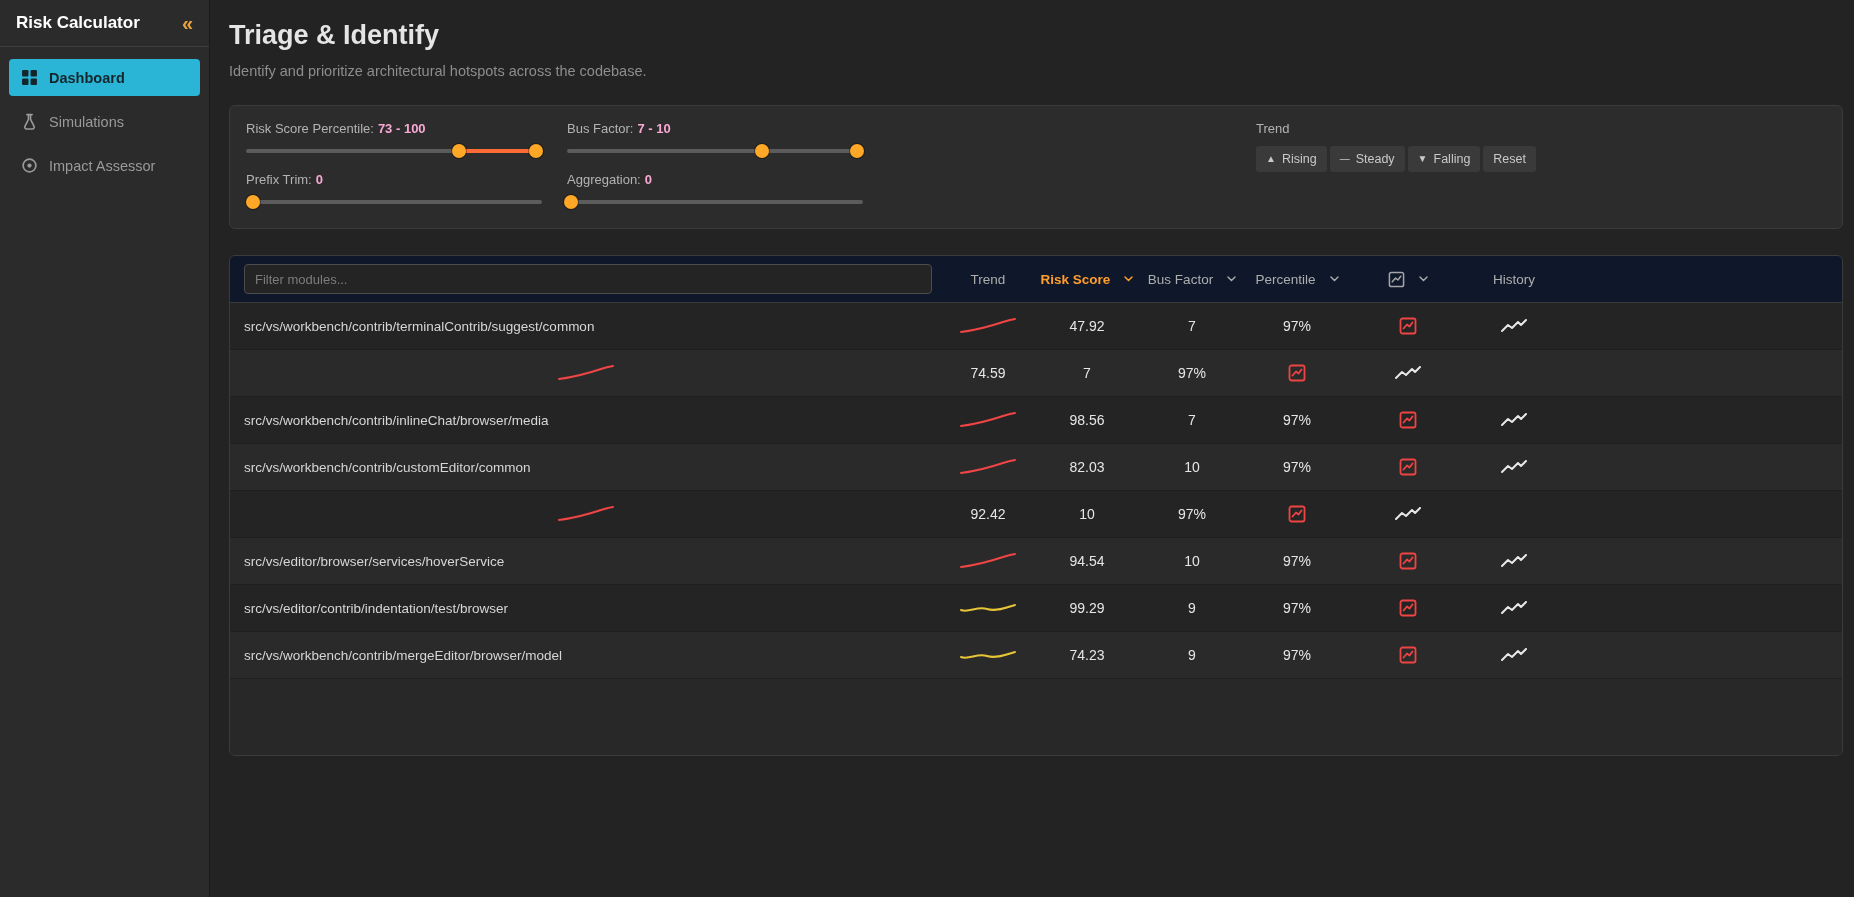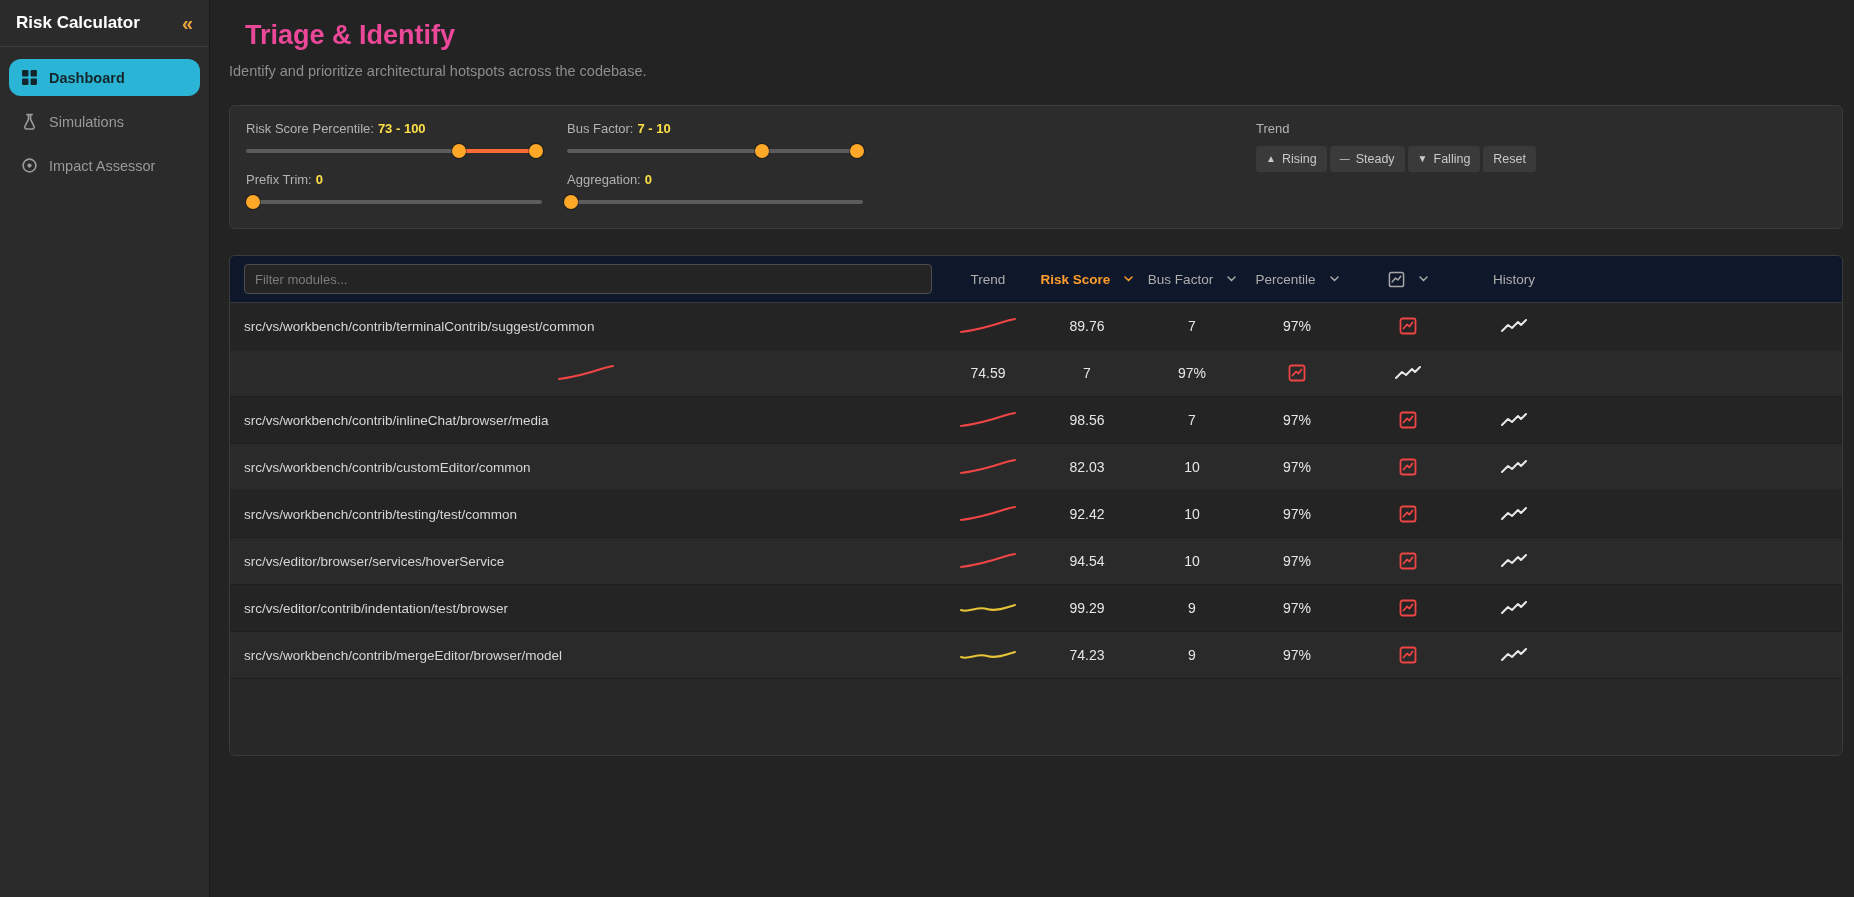--- a/index.html
+++ b/index.html
@@ -22,45 +22,45 @@
     padding: 13px 16px 13px 16px; border-bottom: 1px solid #3d3d3d;
   }
   .sidebar-title { font-size: 17px; font-weight: bold; color: #ffffff; }
   .collapse-icon {
     color: var(--collapse-chevron-gold, #e8a33d); font-size: 20px; font-weight: bold;
     cursor: pointer; line-height: 1;
   }
   .sidebar-nav { padding: 12px 9px; display: flex; flex-direction: column; gap: 7px; }
   .nav-item {
     display: flex; align-items: center; gap: 11px;
-    padding: 10px 12px; border-radius: 12px;
+    padding: 10px 12px; border-radius: 4px;
     color: #9a9a9a; font-size: 14.5px; cursor: pointer;
   }
   .nav-item svg { flex-shrink: 0; }
   .nav-item.active {
     background: var(--accent-teal, #2ab5d6);
     color: #14262b; font-weight: bold;
   }
 
   
   .main { flex: 1; padding: 12px 11px 0 19px; min-width: 0; }
-  .page-title { font-size: 27px; font-weight: bold; color: #ec4899; margin: 8px 16px 12px; }
+  .page-title { font-size: 27px; font-weight: bold; color: #e5e5e5; margin: 8px 0 12px; }
   .page-subtitle { color: #8d8d8d; font-size: 14.5px; margin-bottom: 26px; }
 
   
   .filters-card {
     background: #2c2c2c; border: 1px solid #3b3b3b; border-radius: 6px;
     padding: 15px 16px 24px; display: flex; align-items: flex-start;
   }
   .sliders-grid {
     display: grid; grid-template-columns: 296px 296px;
     column-gap: 25px; row-gap: 19px;
   }
   .slider-label { font-size: 13px; color: #b3b3b3; margin-bottom: 13px; white-space: nowrap; }
-  .slider-value { color: #fde047; font-weight: bold; margin-left: 4px; }
+  .slider-value { color: #f9a8d4; font-weight: bold; margin-left: 4px; }
   .slider-track {
     position: relative; height: 4px; background: #5c5c5c; border-radius: 2px; cursor: pointer;
   }
   .track-fill {
     position: absolute; top: 0; bottom: 0;
     background: var(--slider-fill, #ff6b35); border-radius: 2px;
   }
   .slider-handle {
     position: absolute; top: 50%; width: 14px; height: 14px; border-radius: 50%;
     background: var(--accent-orange, #ffa726);
@@ -266,21 +266,21 @@
       </div>
 
       <div id="table-rows">
           <div class="grid-row trow">
             <div class="cell module">src/vs/workbench/contrib/terminalContrib/suggest/common</div>
             <div class="cell center">
               <svg width="58" height="18" viewBox="0 0 58 18">
                 <path d="M2 15 C 18 13, 32 9, 44 5 C 50 3, 53 2.5, 56 2" fill="none" stroke="#ef4545" stroke-width="2" stroke-linecap="round"></path>
               </svg>
             </div>
-            <div class="cell num">89.76</div>
+            <div class="cell num">47.92</div>
             <div class="cell num">7</div>
             <div class="cell num">97%</div>
             <div class="cell center">
               <svg width="18" height="18" viewBox="0 0 18 18" style="cursor: pointer;">
                 <rect x="1.5" y="1.5" width="15" height="15" rx="2" fill="none" stroke="#ef4444" stroke-width="1.8"></rect>
                 <polyline points="4.5,11.5 8,7.5 10.5,9.5 13.5,5.5" fill="none" stroke="#ef4444" stroke-width="1.8" stroke-linecap="round" stroke-linejoin="round"></polyline>
               </svg>
             </div>
             <div class="cell center">
               <svg width="26" height="14" viewBox="0 0 26 14" style="cursor: pointer;">
@@ -351,21 +351,20 @@
               </svg>
             </div>
             <div class="cell center">
               <svg width="26" height="14" viewBox="0 0 26 14" style="cursor: pointer;">
                 <polyline points="1,12 7,6 11,9 17,3 20,6 25,1" fill="none" stroke="#e8e8e8" stroke-width="2" stroke-linecap="round" stroke-linejoin="round"></polyline>
               </svg>
             </div>
             <div></div>
           </div>
           <div class="grid-row trow">
-            <div class="cell module">src/vs/workbench/contrib/testing/test/common</div>
             <div class="cell center">
               <svg width="58" height="18" viewBox="0 0 58 18">
                 <path d="M2 15 C 18 13, 32 9, 44 5 C 50 3, 53 2.5, 56 2" fill="none" stroke="#ef4545" stroke-width="2" stroke-linecap="round"></path>
               </svg>
             </div>
             <div class="cell num">92.42</div>
             <div class="cell num">10</div>
             <div class="cell num">97%</div>
             <div class="cell center">
               <svg width="18" height="18" viewBox="0 0 18 18" style="cursor: pointer;">

